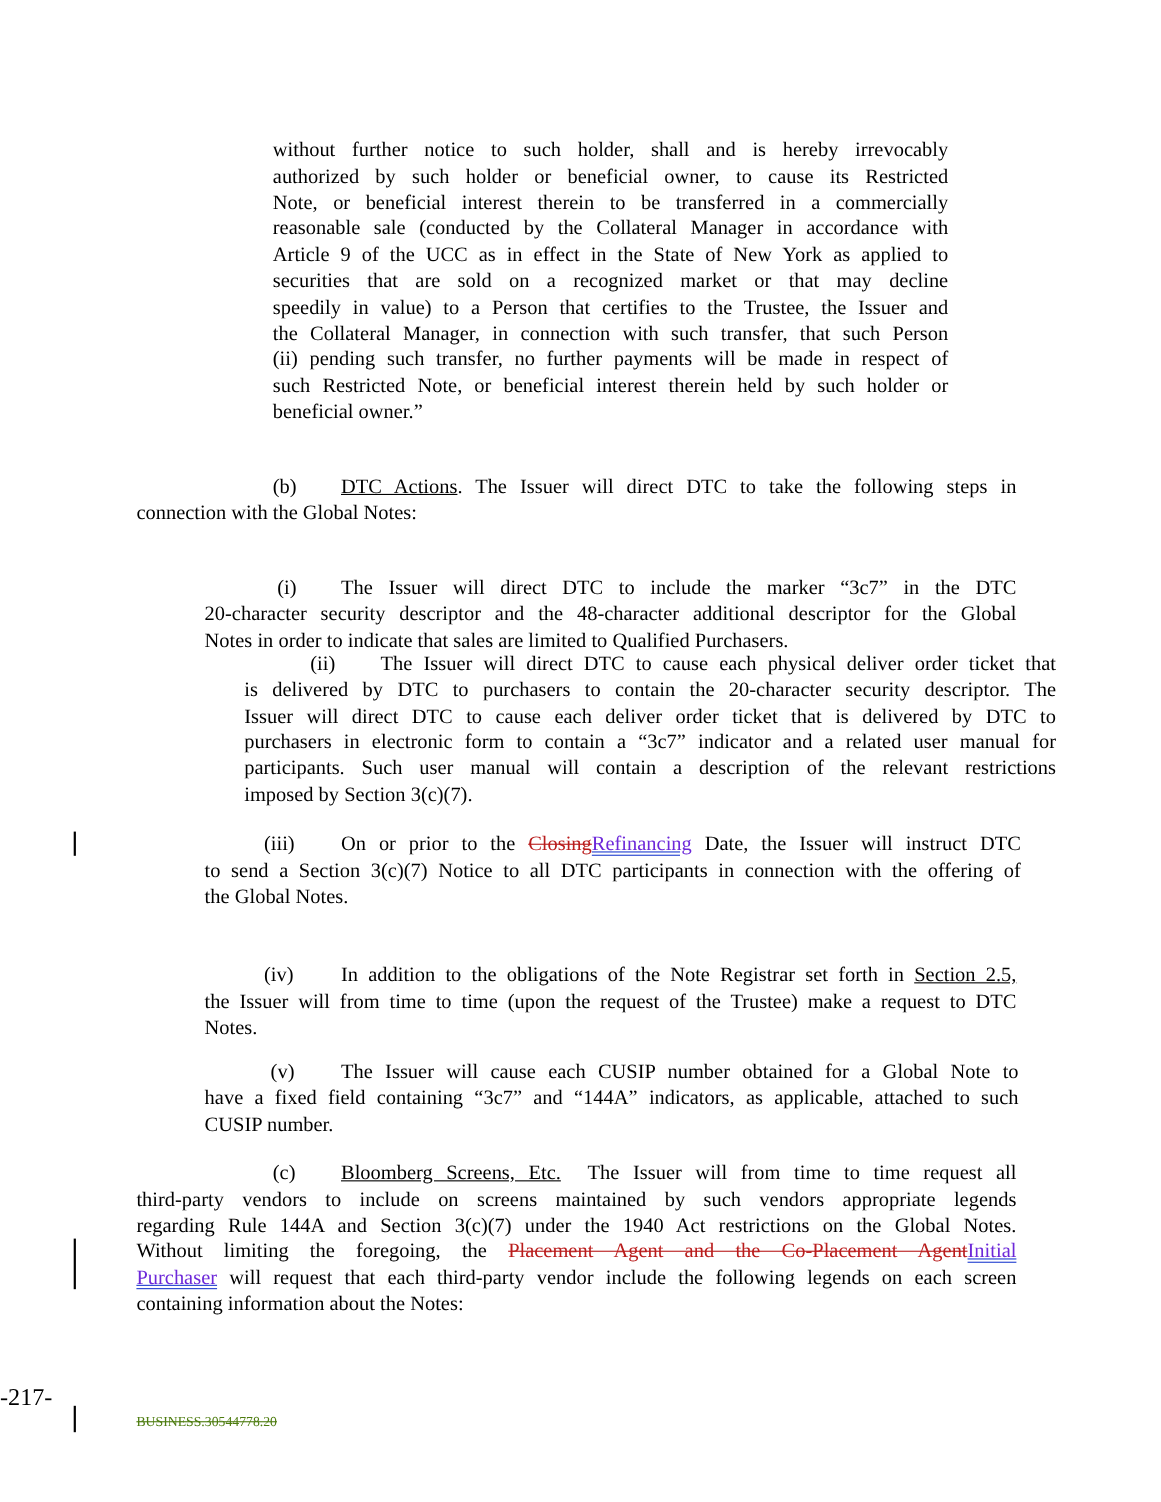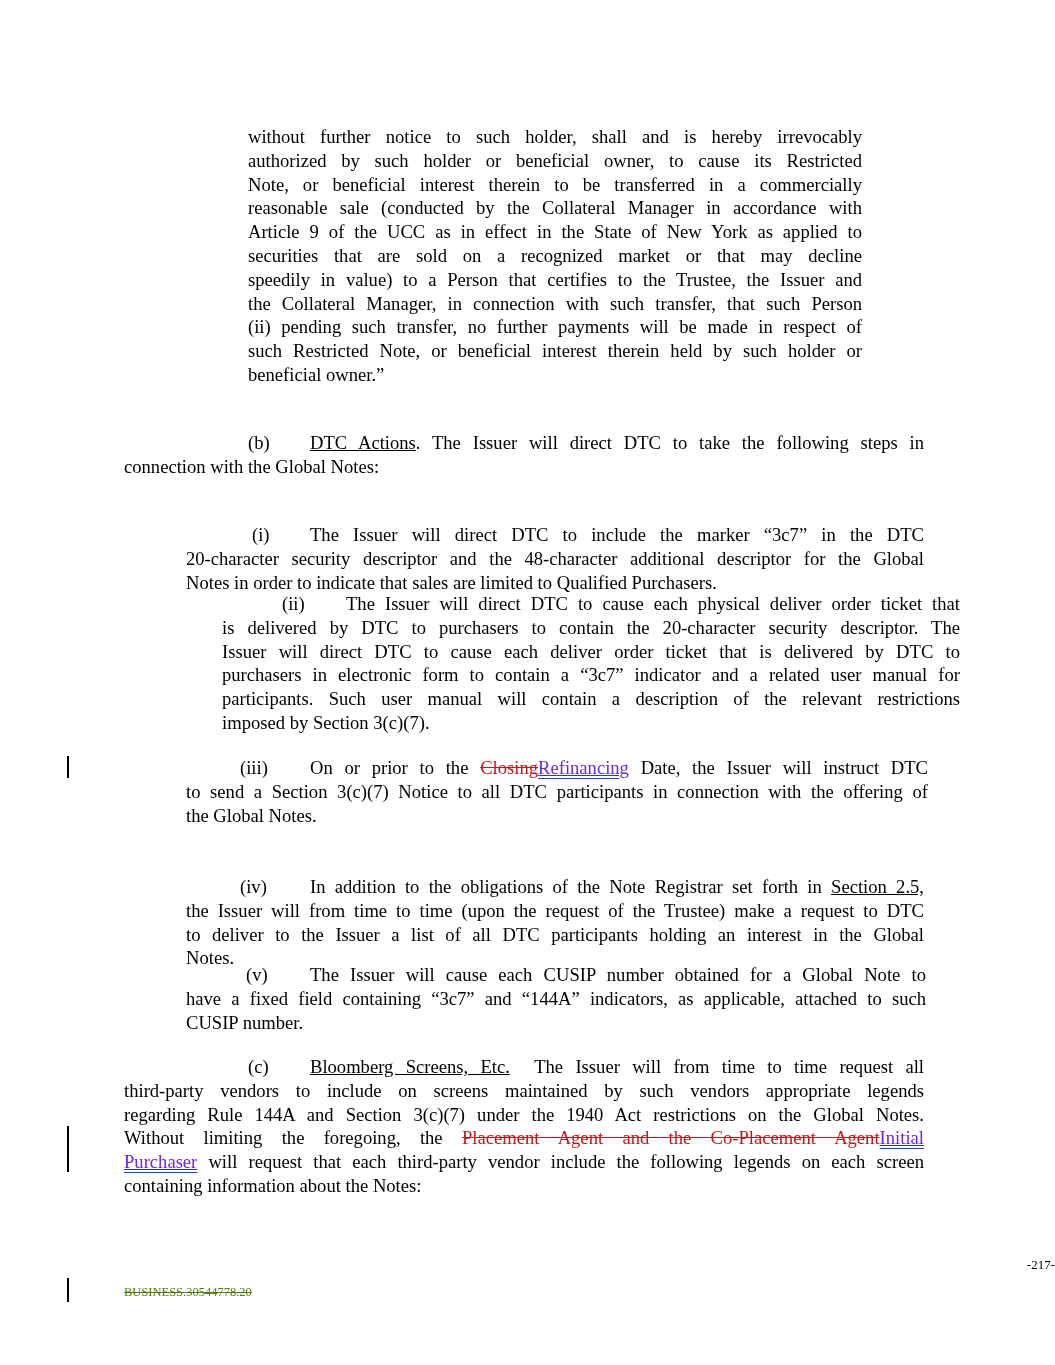--- a/index.html
+++ b/index.html
@@ -7,21 +7,21 @@
          font-family: "Liberation Serif", "DejaVu Serif", serif; color: #000; font-size: 18.6px; }
   .p { position: absolute; text-align: justify; line-height: 23.8px; margin: 0; }
   .p .ln { display: block; }
   .last { text-align: left; }
   .jl { text-align-last: justify; }
   .u { text-decoration: underline; }
   .del { color: #b91c1c; text-decoration: line-through; margin-top: 40px; }
   .ins { color: #6d28d9; text-decoration: underline double; text-decoration-color: #1f3ecf; }
   .bar { position: absolute; left: 67px; width: 2px; background: #000; }
   .tab { display: inline-block; }
-  .pnum { position: absolute; top: 1257px; left: 0; width: 1055px; text-align: right; font-size: 13px; }
+  .pnum { position: absolute; top: 1257px; left: 0; width: 1055px; text-align: left; font-size: 22px; }
   .footer { position: absolute; top: 1285px; left: 124px; font-size: 12.5px; color: #4d7c0f; text-decoration: line-through; }
 </style>
 </head>
 <body>
 
 <div class="bar" style="top:756px;height:22px;"></div>
 <div class="bar" style="top:1126px;height:46px;"></div>
 <div class="bar" style="top:1278px;height:24px;"></div>
 
 <div class="p" style="left:248px;top:125px;width:614px;">
@@ -60,21 +60,20 @@
 
 <div class="p" style="left:186px;top:756px;width:742px;">
   <span class="ln jl"><span class="tab" style="width:54px"></span><span style="display:inline-block;width:70px;">(iii)</span><span>On or prior to the </span><span class="del">Closing</span><span class="ins">Refinancing</span><span> Date, the Issuer will instruct DTC</span></span>
   <span class="ln jl">to send a Section 3(c)(7) Notice to all DTC participants in connection with the offering of</span>
   <span class="ln last">the Global Notes.</span>
 </div>
 
 <div class="p" style="left:186px;top:847px;width:738px;margin-top:28px;">
   <span class="ln jl"><span class="tab" style="width:54px"></span><span style="display:inline-block;width:70px;">(iv)</span><span>In addition to the obligations of the Note Registrar set forth in </span><span class="u">Section 2.5,</span></span>
   <span class="ln jl">the Issuer will from time to time (upon the request of the Trustee) make a request to DTC</span>
-  <span class="ln jl">to deliver to the Issuer a list of all DTC participants holding an interest in the Global</span>
   <span class="ln last">Notes.</span>
 </div>
 
 <div class="p" style="left:186px;top:963px;width:740px;">
   <span class="ln jl"><span class="tab" style="width:60px"></span><span style="display:inline-block;width:64px;">(v)</span><span>The Issuer will cause each CUSIP number obtained for a Global Note to</span></span>
   <span class="ln jl">have a fixed field containing “3c7” and “144A” indicators, as applicable, attached to such</span>
   <span class="ln last">CUSIP number.</span>
 </div>
 
 <div class="p" style="left:124px;top:1055px;width:800px;">

